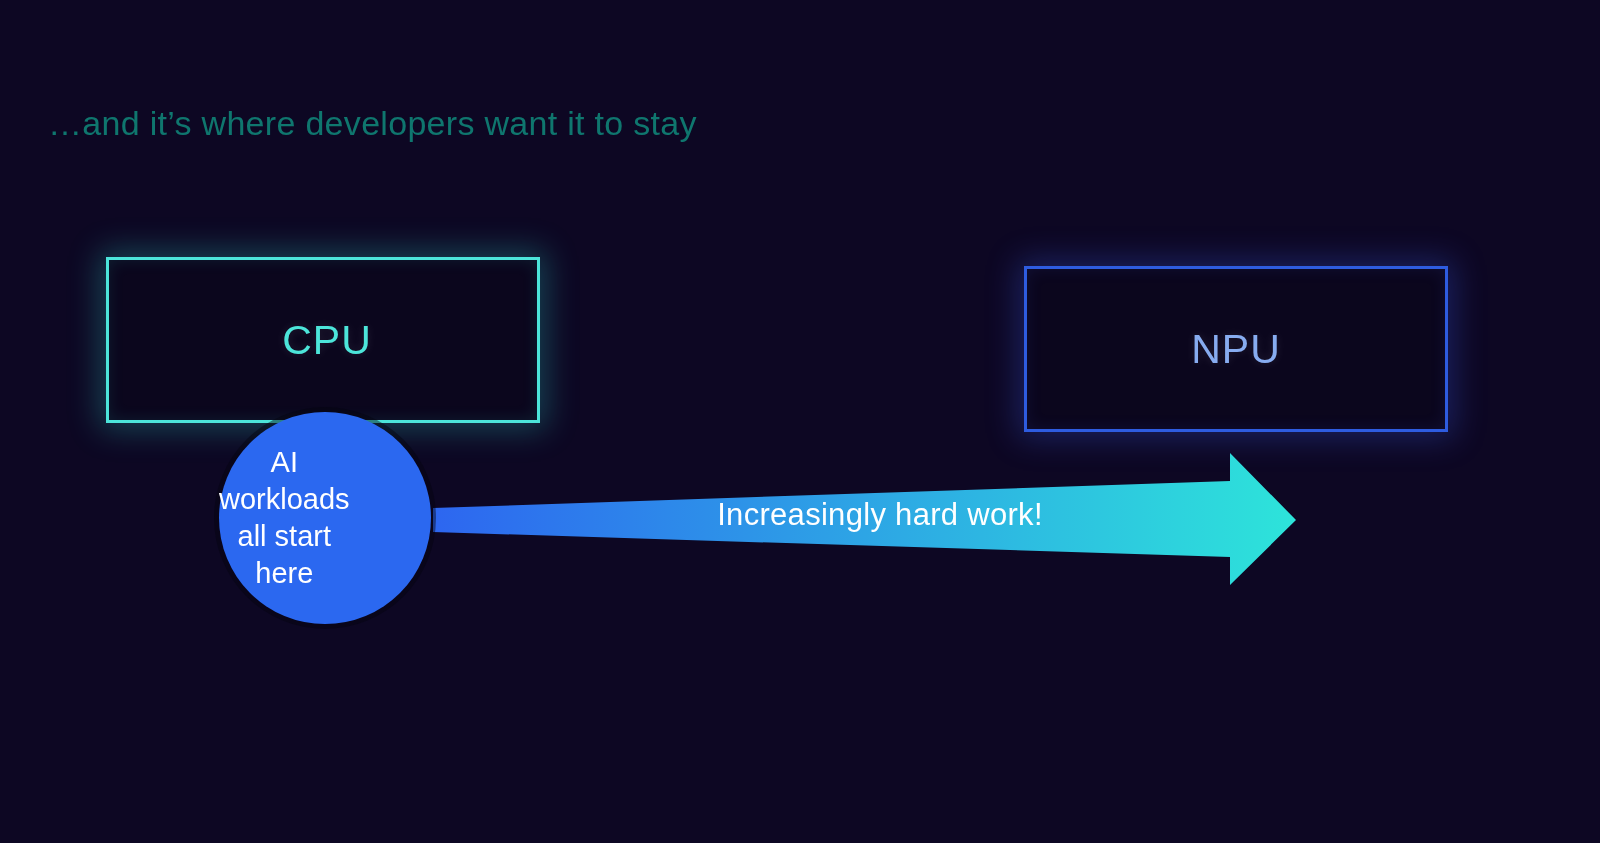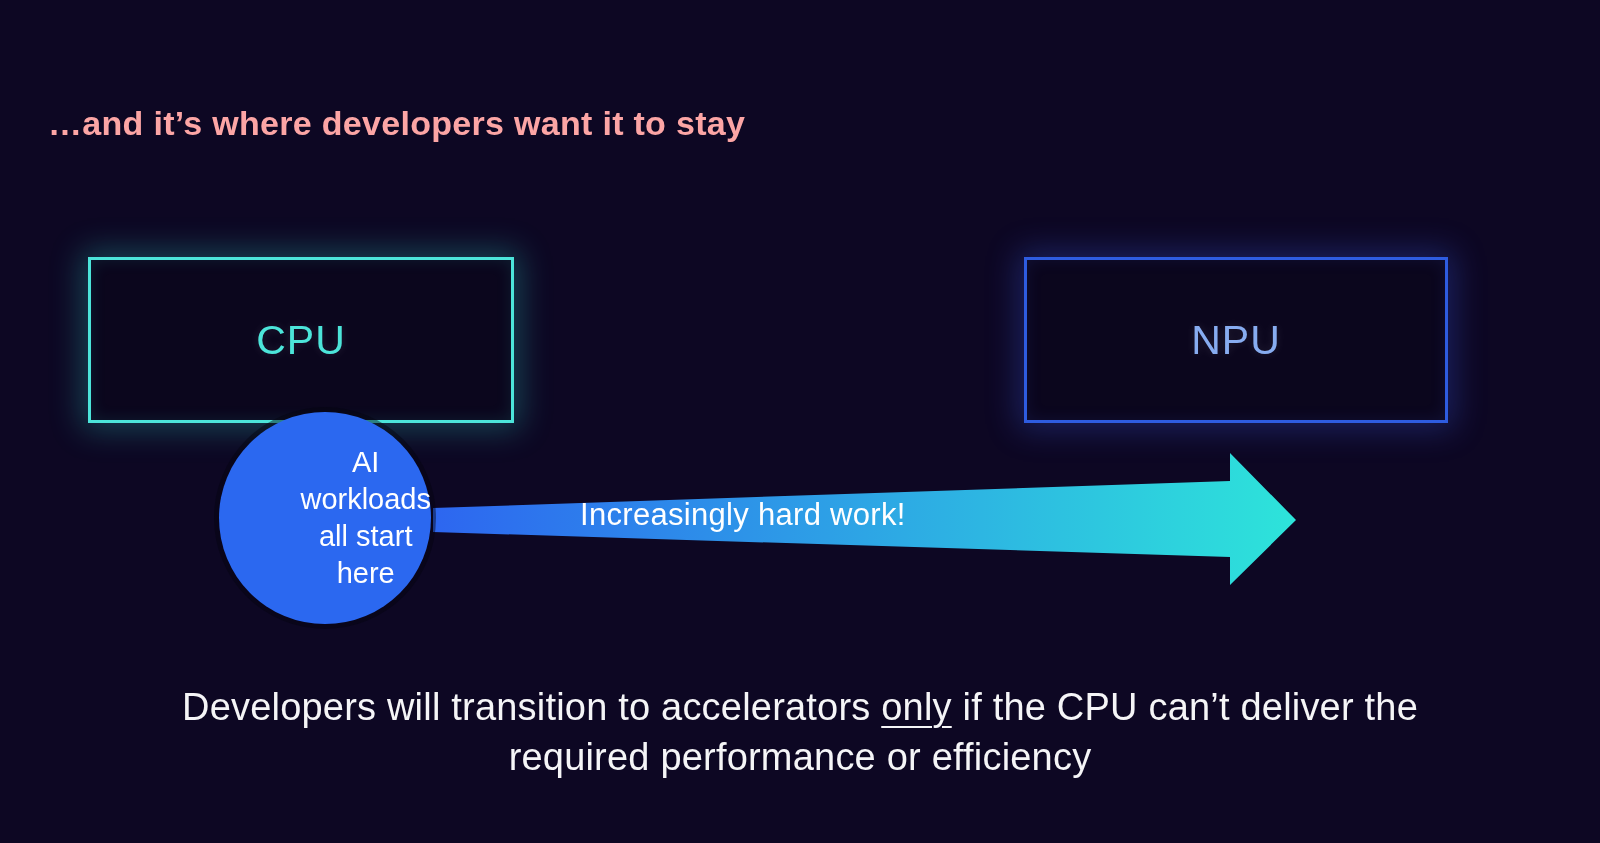--- a/index.html
+++ b/index.html
@@ -16,68 +16,70 @@
   }
 
   
   .title {
     position: absolute; left: 48px; top: 40px;
     font-size: 46px; font-weight: 400; color: #f4f4f6;
     letter-spacing: 0.5px; line-height: 1.15;
   }
   .subtitle {
     position: absolute; left: 48px; top: 104px;
-    font-size: 34px; font-weight: 700; color: #fca5a5;
+    font-size: 34px; font-weight: 400; color: #0f766e;
     letter-spacing: 0.3px;
   }
 
   
   .proc-box {
     position: absolute; top: 257px; height: 160px;
     display: flex; align-items: center; justify-content: center;
     background: #0b061d;
     border: 3px solid;
     font-size: 41px; letter-spacing: 1px;
   }
   .proc-box .label { text-shadow: 0 0 10px rgba(255,255,255,0.12); }
   .box-cpu {
-    left: 88px; width: 420px;
+    left: 106px; width: 420px;
     border-color: #4ce5da; color: #4ce5da;
     box-shadow: 0 0 30px 6px rgba(45, 212, 198, 0.30), inset 0 0 16px rgba(45, 212, 198, 0.12);
+    padding-left: 8px;
   }
   .box-gpu {
     left: 566px; width: 418px;
     border-color: #ef8430; color: #f6902f;
     box-shadow: 0 0 30px 6px rgba(220, 100, 40, 0.26), inset 0 0 16px rgba(220, 100, 40, 0.10);
   }
   .box-npu {
     left: 1024px; width: 418px;
     border-color: #2e5ce0; color: #87acf0;
     box-shadow: 0 0 30px 6px rgba(55, 90, 225, 0.32), inset 0 0 16px rgba(55, 90, 225, 0.12);
+    margin-top: 9px;
   }
 
   
   .start-circle {
     position: absolute; left: 219px; top: 412px;
     width: 212px; height: 212px; border-radius: 50%;
     background: #2b68f0;
     box-shadow: 0 0 0 5px rgba(4, 4, 16, 0.45);
-    display: flex; align-items: center; justify-content: flex-end;
+    display: flex; align-items: center; justify-content: flex-start;
     z-index: 3;
   }
   .start-circle .circle-text {
     color: #ffffff; font-size: 29px; line-height: 37px;
     text-align: center; white-space: pre-line;
   }
 
   
   .arrow-svg { position: absolute; left: 430px; top: 440px; z-index: 2; }
   .arrow-label {
     position: absolute; left: 580px; top: 497px; width: 600px;
-    color: #ffffff; font-size: 31px;
+    text-align: center; color: #ffffff; font-size: 31px;
     z-index: 4; letter-spacing: 0.3px;
   }
 
   
   .closing {
     position: absolute; left: 0; top: 682px; width: 1600px;
     text-align: center; color: #f5f5f7;
     font-size: 38px; line-height: 50px; letter-spacing: 0.2px;
   }
   .closing .u {
@@ -112,18 +114,14 @@
 
   <div class="arrow-label">Increasingly hard work!</div>
 
   <div class="start-circle">
     <div class="circle-text">AI
 workloads
 all start
 here</div>
   </div>
 
-  <div class="closing">
-    <span>Developers will transition to accelerators </span><span class="u">only</span><span> if the CPU can’t deliver the</span><br>
-    <span>required performance or efficiency</span>
-  </div>
 
 </div>
 
 </body></html>

